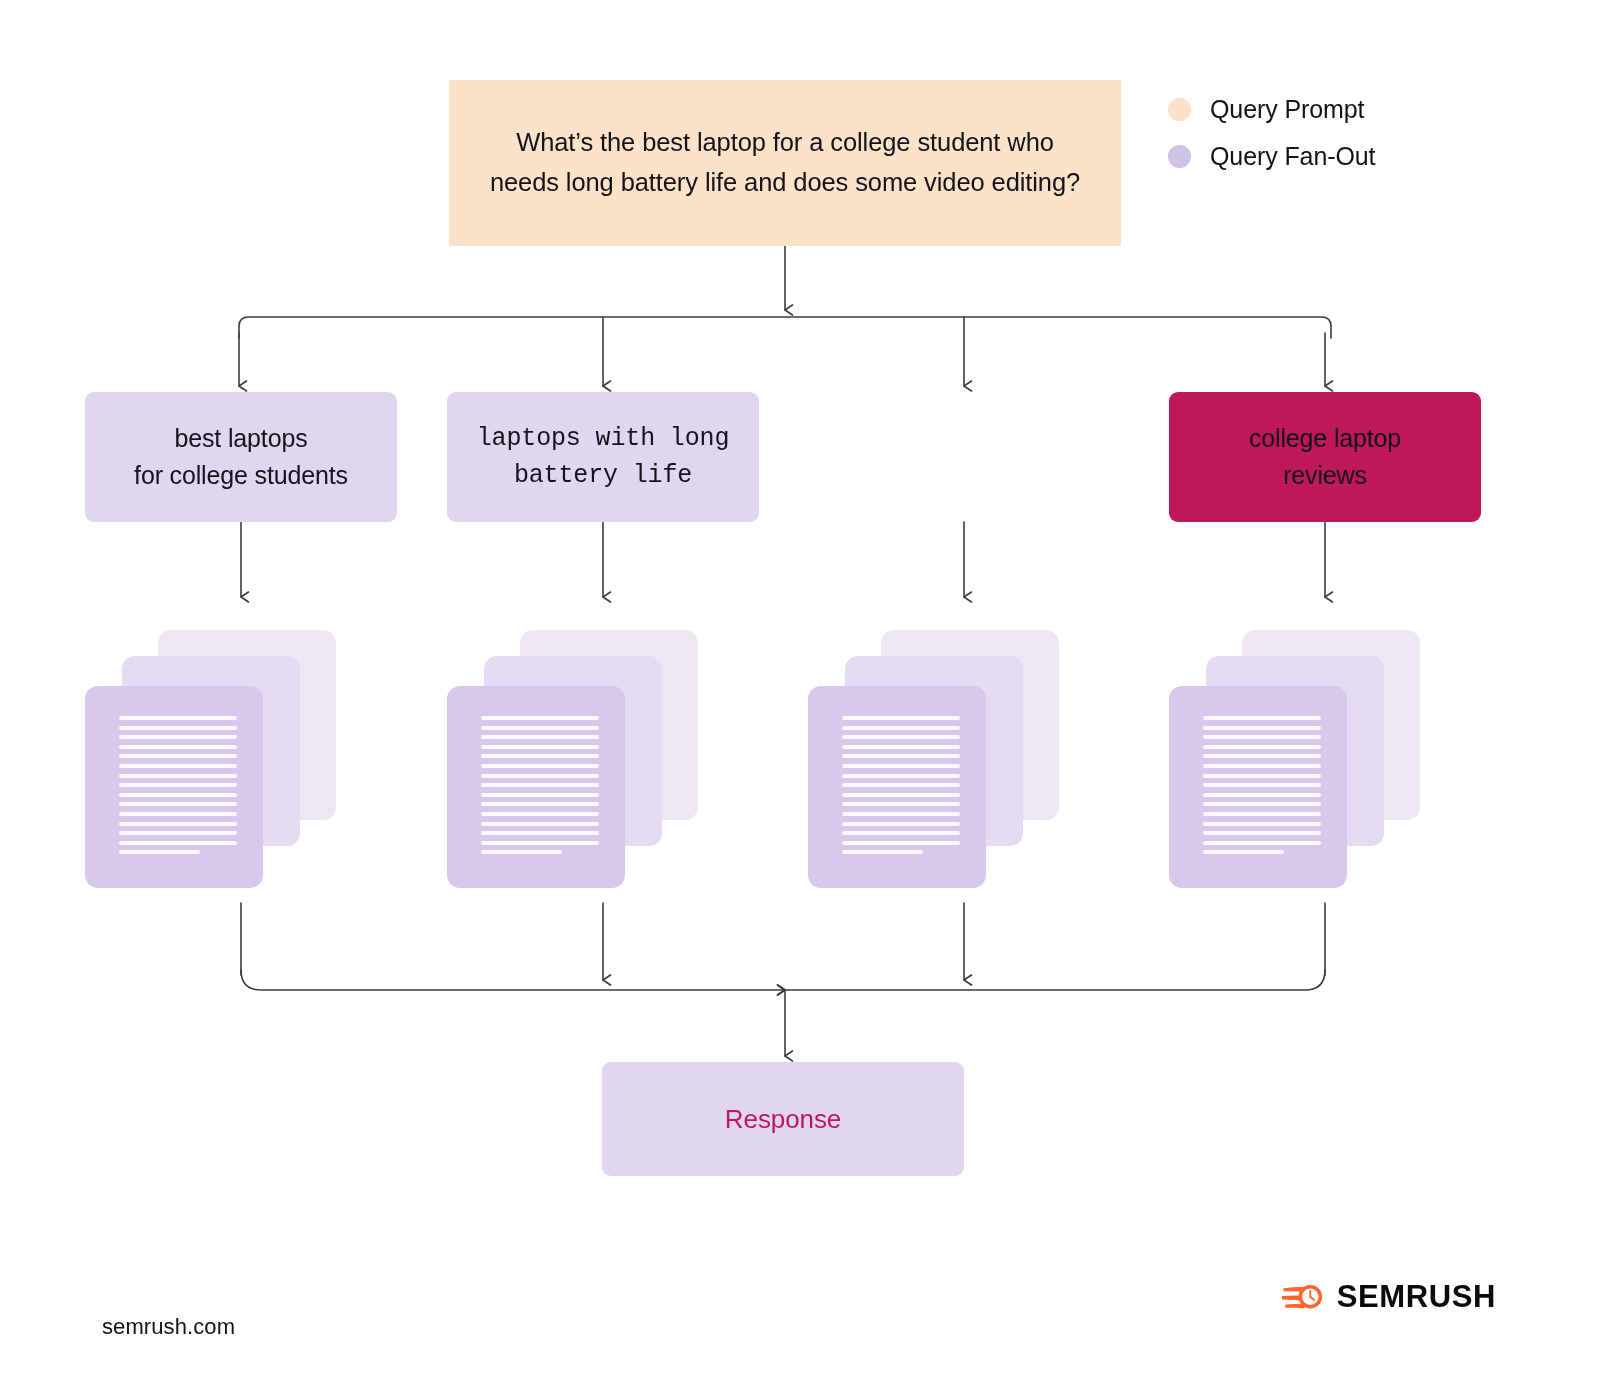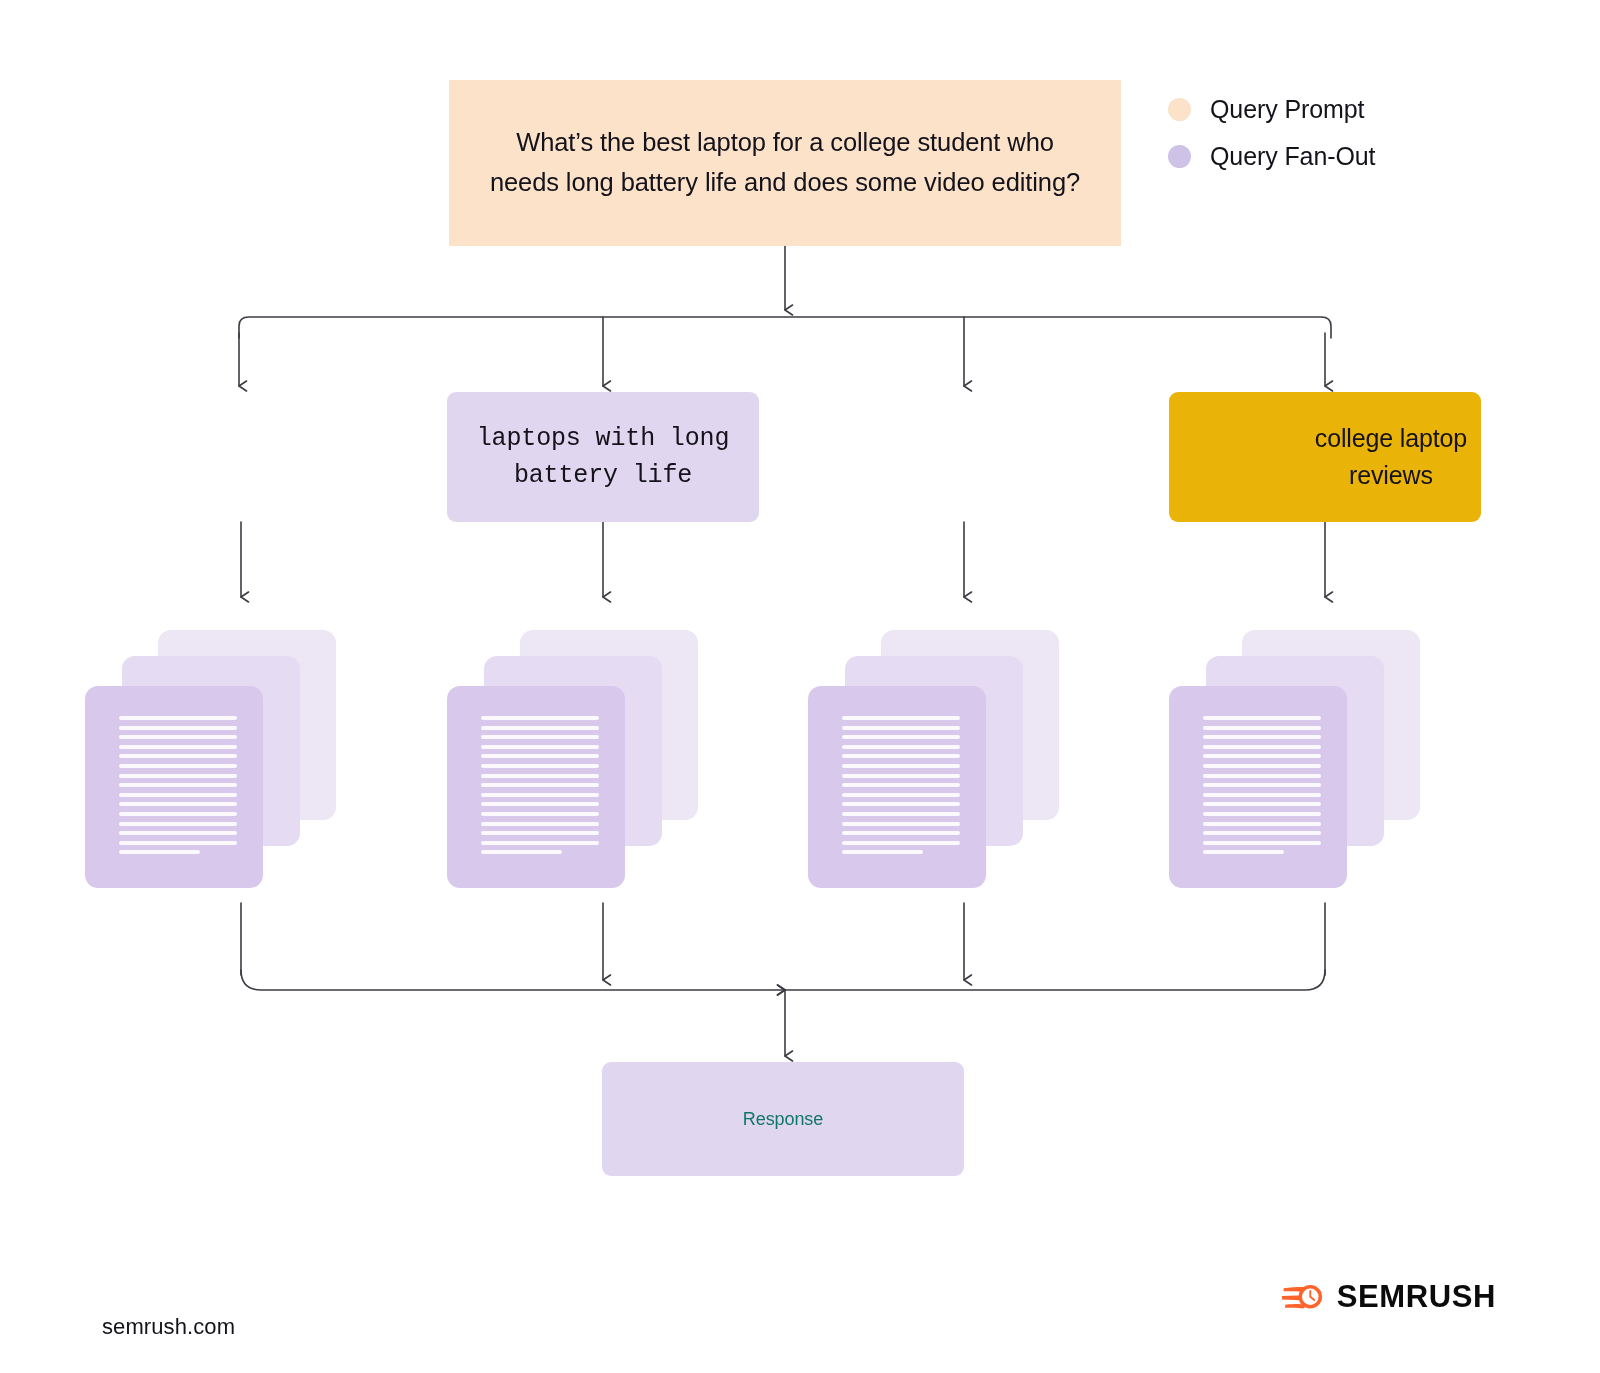--- a/index.html
+++ b/index.html
@@ -158,22 +158,22 @@
     top: 1062px;
     width: 362px;
     height: 114px;
     background: #E1D6F0;
     border-radius: 9px;
     display: flex;
     align-items: center;
     justify-content: center;
   }
   .response-text {
-    font-size: 18px;
-    color: #0f766e;
+    font-size: 26px;
+    color: #be185d;
     letter-spacing: -0.1px;
   }
 
   
   .footer-url {
     position: absolute;
     left: 102px;
     top: 1288px;
     font-size: 22px;
     color: #14121a;
@@ -255,24 +255,27 @@
     <div class="legend-row">
       <span class="legend-dot" style="background:#FBE2C9"></span>
       <span class="legend-label">Query Prompt</span>
     </div>
     <div class="legend-row">
       <span class="legend-dot" style="background:#CEC2E6"></span>
       <span class="legend-label">Query Fan-Out</span>
     </div>
   </div>
 
+  <div class="qbox" style="left: 85px; background: rgb(225, 214, 240);">
+    <div class="qbox-text">best laptops<br>for college students</div>
+  </div>
   <div class="qbox" style="left: 447px; background: rgb(225, 214, 240); font-family: Liberation Mono, monospace;">
     <div class="qbox-text">laptops with long<br>battery life</div>
   </div>
-  <div class="qbox" style="left: 1169px; background: #eab308; justify-content: flex-end;">
+  <div class="qbox" style="left: 1169px; background: #be185d;">
     <div class="qbox-text">college laptop<br>reviews</div>
   </div>
 
   <div class="docstack" style="left:85px">
     <div class="doc doc-back" style="background: rgb(237, 230, 245);"></div>
     <div class="doc doc-mid" style="background: rgb(229, 219, 242);"></div>
     <div class="doc doc-front" style="background: rgb(216, 201, 236);">
       <div class="doc-lines">
           <div class="doc-line"></div>
           <div class="doc-line"></div>

